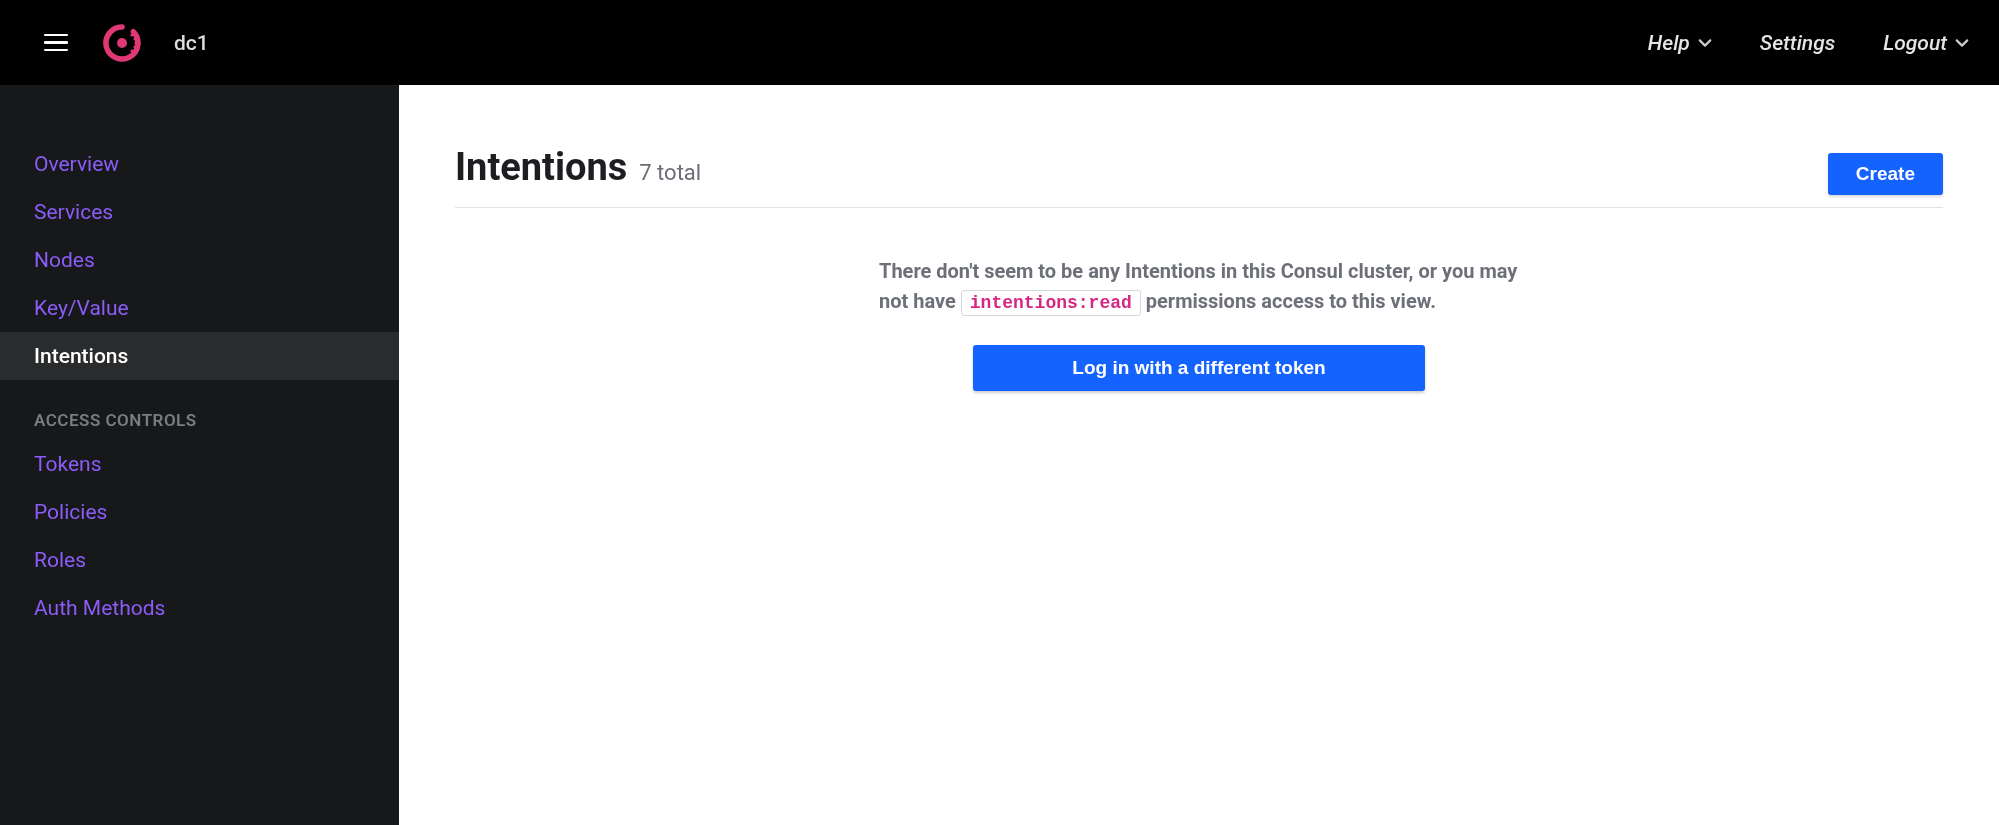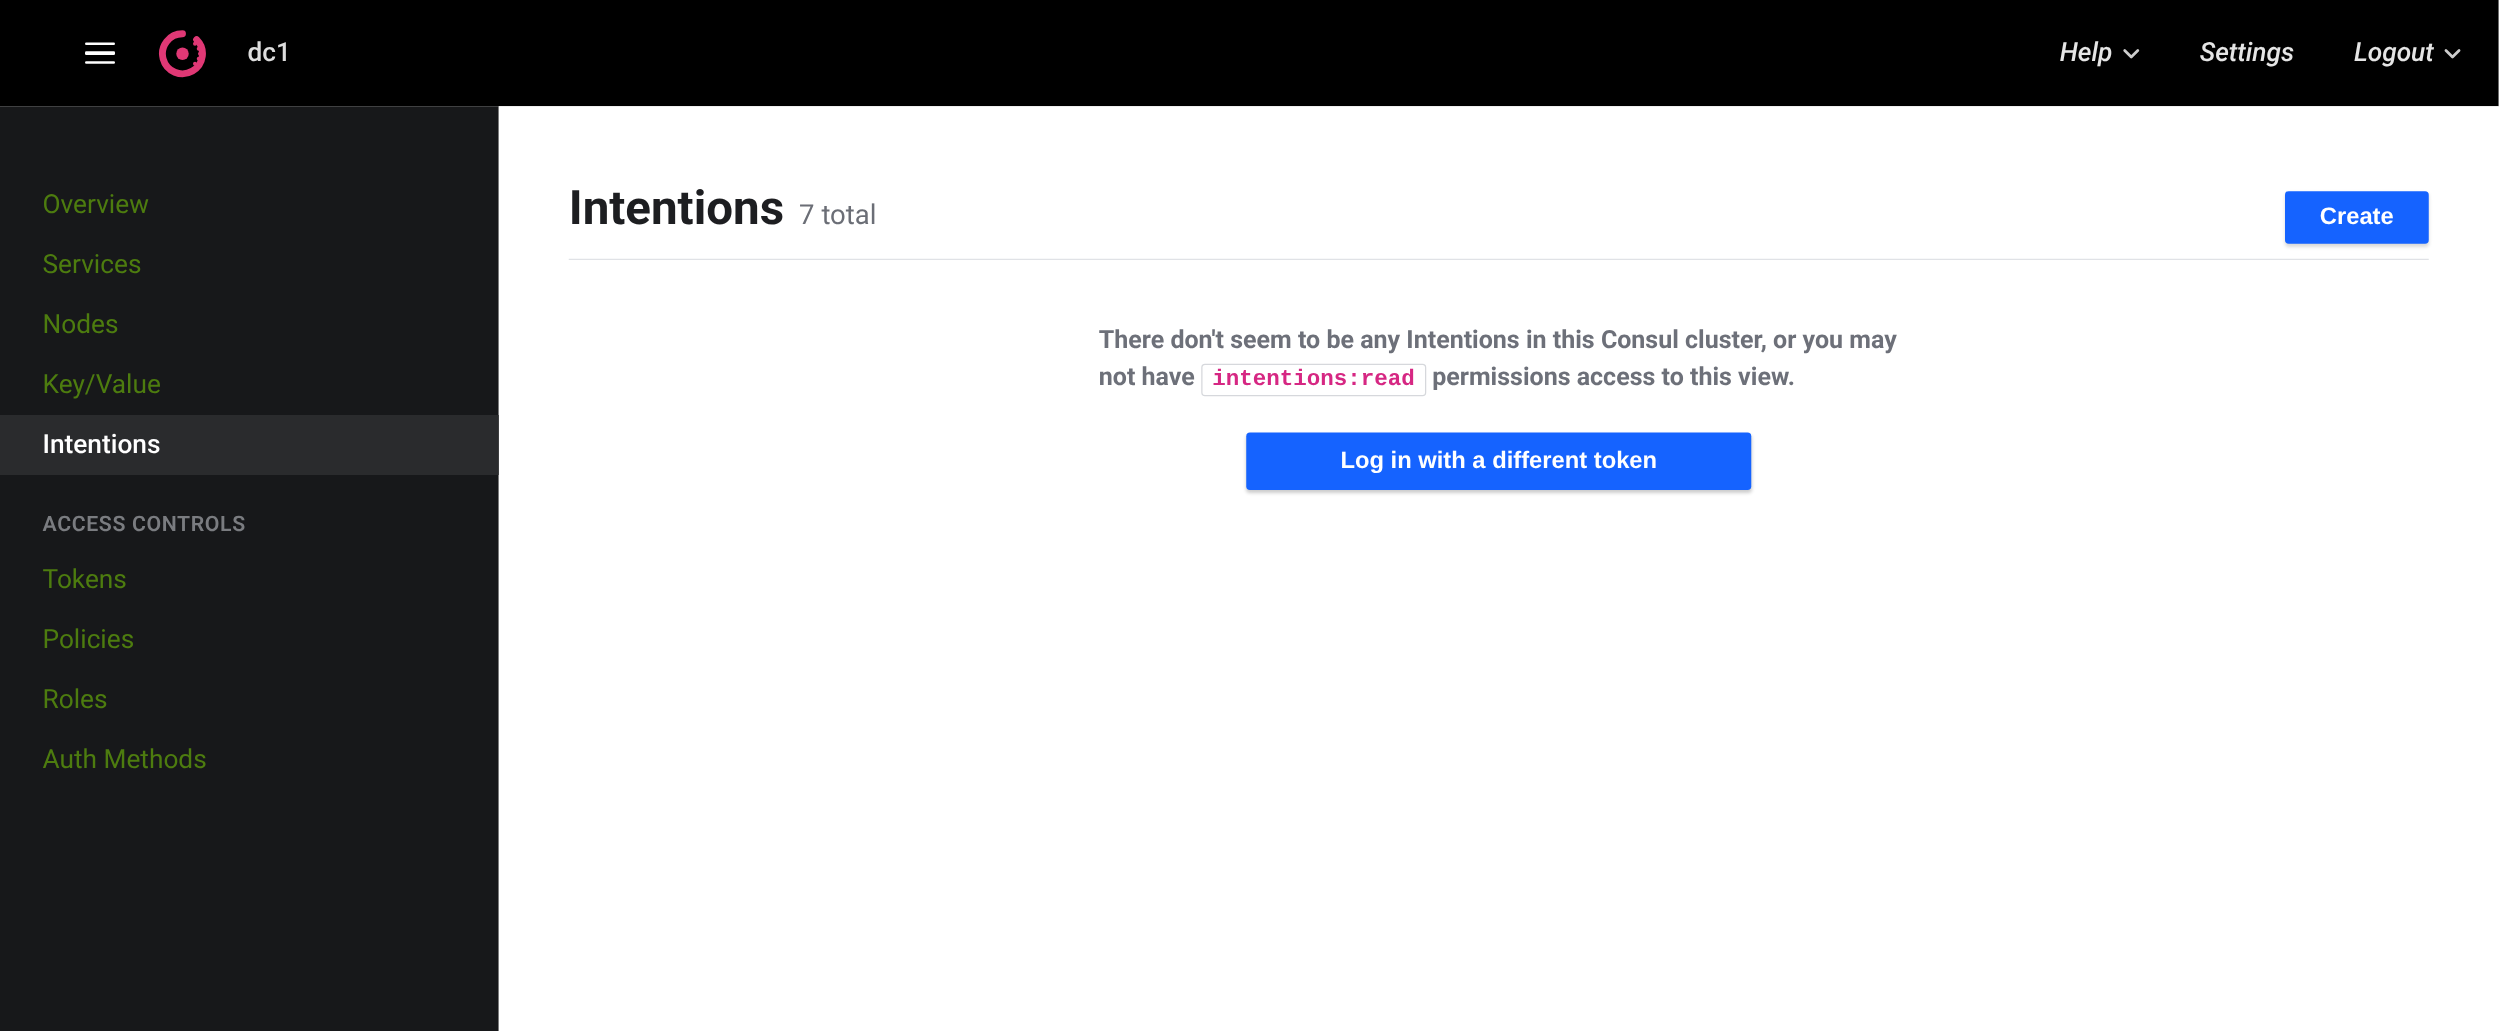--- a/index.html
+++ b/index.html
@@ -12,21 +12,21 @@
       background: #fff;
       width: 1999px;
       height: 825px;
       overflow: hidden;
     }
     .top-bar {
       background: #000;
       height: 85px;
       display: flex;
       align-items: center;
-      padding: 0 30px 0 68px;
+      padding: 0 30px 0 44px;
       color: #fff;
     }
     .hamburger {
       width: 28px;
       height: 28px;
       display: flex;
       flex-direction: column;
       justify-content: center;
       gap: 5px;
       cursor: pointer;
@@ -76,21 +76,21 @@
     }
     .sidebar {
       width: 399px;
       background: #17181a;
       padding-top: 55px;
       color: #d2d3d6;
     }
     .sidebar-item {
       padding: 12px 34px;
       font-size: 21px;
-      color: #4d7c0f;
+      color: #8b5cf6;
       cursor: pointer;
       font-weight: 400;
     }
     .sidebar-item.active {
       background: #2a2b2d;
       color: #fff;
       font-weight: 500;
       position: relative;
     }
     .sidebar-section-header {
@@ -158,21 +158,21 @@
       font-family: 'SFMono-Regular', Consolas, 'Liberation Mono', Menlo, monospace;
       background: #fff;
       border: 1px solid #d6d8dc;
       border-radius: 3px;
       padding: 2px 8px;
       color: #d62783;
       font-size: 18px;
     }
     .login-btn {
       display: block;
-      width: 404px;
+      width: 452px;
       margin: 28px auto 0 auto;
       background: #1563ff;
       color: #fff;
       border: none;
       border-radius: 3px;
       padding: 12px 20px;
       font-size: 19px;
       font-weight: 600;
       text-align: center;
       cursor: pointer;

